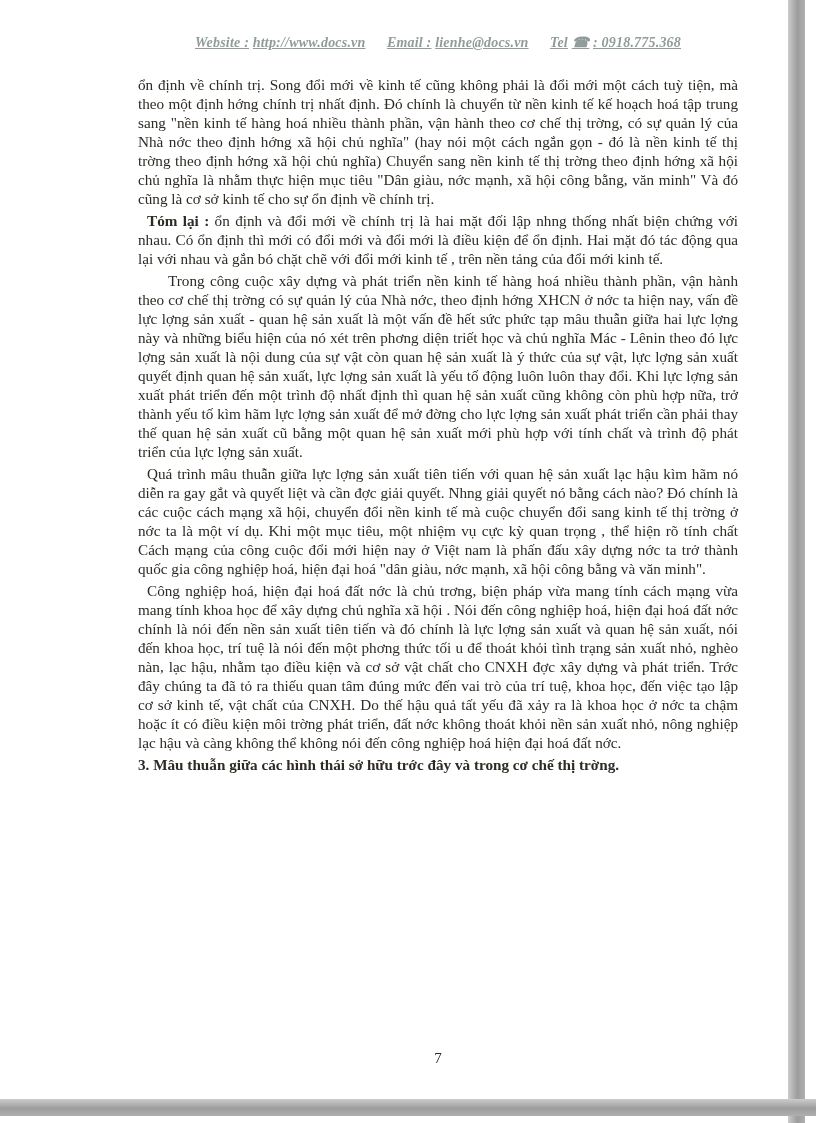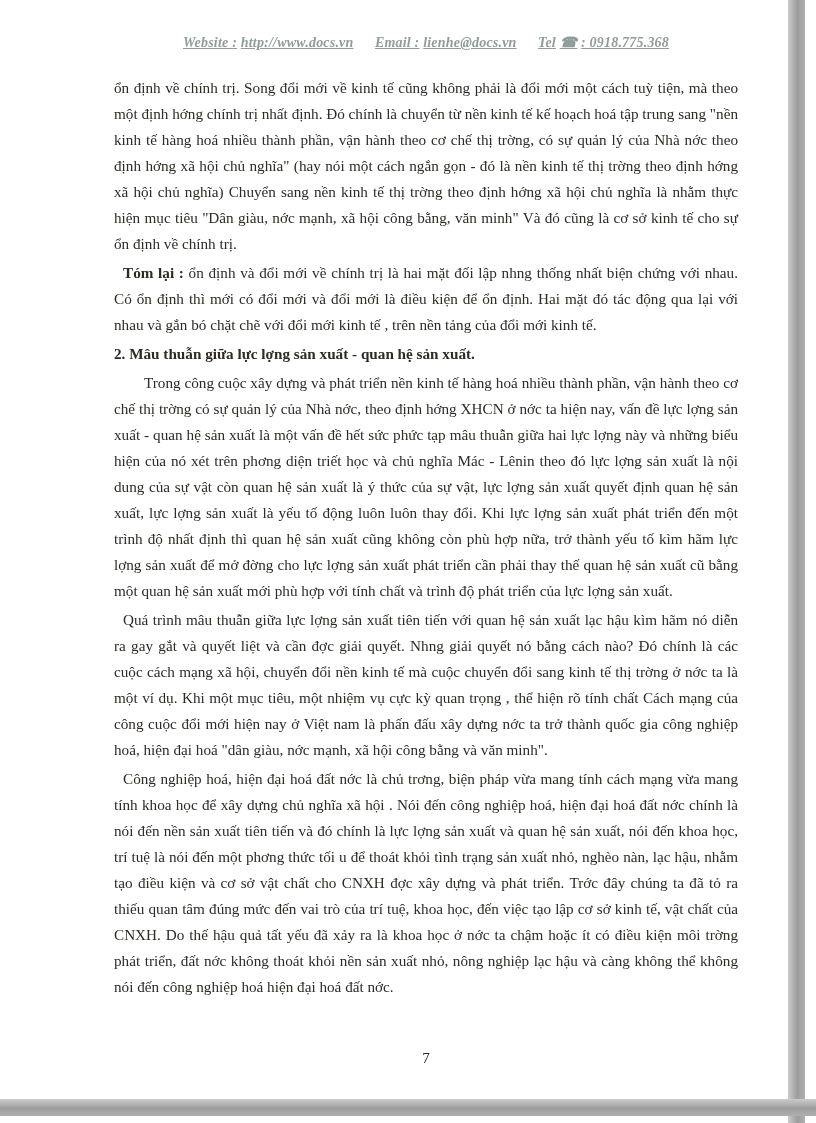--- a/index.html
+++ b/index.html
@@ -7,37 +7,38 @@
   body {
     width: 816px; height: 1123px;
     background: #ffffff;
     position: relative;
     overflow: hidden;
     font-family: "Liberation Serif", "DejaVu Serif", serif;
   }
   .page {
     position: absolute; inset: 0;
     padding: 34px 78px 0 114px;
+    margin-left: 24px;
   }
   .doc-header {
     text-align: center;
     font-style: italic;
     font-weight: bold;
     font-size: 14px;
     letter-spacing: 0.2px;
     color: var(--header-text, #8f9c9a);
     white-space: nowrap;
   }
   .doc-header .part { text-decoration: underline; }
   .doc-header .gap { display: inline-block; width: 14px; }
   .doc-header a { color: inherit; cursor: pointer; }
   .content {
     margin-top: 24px;
     font-size: 15.2px;
-    line-height: 26px;
+    line-height: 19px;
     color: var(--body-text, #2e2a24);
     text-align: justify;
   }
   .content p { margin: 0 0 3px 0; }
   .content p.heading { font-weight: bold; margin-top: 3px; }
   .indent-small { text-indent: 9px; }
   .indent-medium { text-indent: 16px; }
   .indent-large { text-indent: 30px; }
   .page-number {
     position: absolute;
@@ -72,24 +73,24 @@
     <span class="part"><a>lienhe@docs.vn</a></span>
     <span class="gap"></span>
     <span class="part">Tel</span>
     <span class="part">☎</span>
     <span class="part">: 0918.775.368</span>
   </div>
 
   <div class="content">
       <p class="body">ổn định về chính trị. Song đổi mới về kinh tế cũng không phải là đổi mới một cách tuỳ tiện, mà theo một định hớng chính trị nhất định. Đó chính là chuyển từ nền kinh tế kế hoạch hoá tập trung sang "nền kinh tế hàng hoá nhiều thành phần, vận hành theo cơ chế thị trờng, có sự quản lý của Nhà nớc theo định hớng xã hội chủ nghĩa" (hay nói một cách ngắn gọn - đó là nền kinh tế thị trờng theo định hớng xã hội chủ nghĩa) Chuyển sang nền kinh tế thị trờng theo định hớng xã hội chủ nghĩa là nhằm thực hiện mục tiêu "Dân giàu, nớc mạnh, xã hội công bằng, văn minh" Và đó cũng là cơ sở kinh tế cho sự ổn định về chính trị.</p>
       <p class="body indent-small"><strong>Tóm lại : </strong>ổn định và đổi mới về chính trị là hai mặt đối lập nhng thống nhất biện chứng với nhau. Có ổn định thì mới có đổi mới và đổi mới là điều kiện để ổn định. Hai mặt đó tác động qua lại với nhau và gắn bó chặt chẽ với đổi mới kinh tế , trên nền tảng của đổi mới kinh tế.</p>
-      <p class="heading">2. Mâu thuẫn giữa lực lợng sản xuất - quan hệ sản xuất.</p>
       <p class="body indent-large">Trong công cuộc xây dựng và phát triển nền kinh tế hàng hoá nhiều thành phần, vận hành theo cơ chế thị trờng có sự quản lý của Nhà nớc, theo định hớng XHCN ở nớc ta hiện nay, vấn đề lực lợng sản xuất - quan hệ sản xuất là một vấn đề hết sức phức tạp mâu thuẫn giữa hai lực lợng này và những biểu hiện của nó xét trên phơng diện triết học và chủ nghĩa Mác - Lênin theo đó lực lợng sản xuất là nội dung của sự vật còn quan hệ sản xuất là ý thức của sự vật, lực lợng sản xuất quyết định quan hệ sản xuất, lực lợng sản xuất là yếu tố động luôn luôn thay đổi. Khi lực lợng sản xuất phát triển đến một trình độ nhất định thì quan hệ sản xuất cũng không còn phù hợp nữa, trở thành yếu tố kìm hãm lực lợng sản xuất để mở đờng cho lực lợng sản xuất phát triển cần phải thay thế quan hệ sản xuất cũ bằng một quan hệ sản xuất mới phù hợp với tính chất và trình độ phát triển của lực lợng sản xuất.</p>
       <p class="body indent-small">Quá trình mâu thuẫn giữa lực lợng sản xuất tiên tiến với quan hệ sản xuất lạc hậu kìm hãm nó diễn ra gay gắt và quyết liệt và cần đợc giải quyết. Nhng giải quyết nó bằng cách nào? Đó chính là các cuộc cách mạng xã hội, chuyển đổi nền kinh tế mà cuộc chuyển đổi sang kinh tế thị trờng ở nớc ta là một ví dụ. Khi một mục tiêu, một nhiệm vụ cực kỳ quan trọng , thể hiện rõ tính chất Cách mạng của công cuộc đổi mới hiện nay ở Việt nam là phấn đấu xây dựng nớc ta trở thành quốc gia công nghiệp hoá, hiện đại hoá "dân giàu, nớc mạnh, xã hội công bằng và văn minh".</p>
       <p class="body indent-small">Công nghiệp hoá, hiện đại hoá đất nớc là chủ trơng, biện pháp vừa mang tính cách mạng vừa mang tính khoa học để xây dựng chủ nghĩa xã hội . Nói đến công nghiệp hoá, hiện đại hoá đất nớc chính là nói đến nền sản xuất tiên tiến và đó chính là lực lợng sản xuất và quan hệ sản xuất, nói đến khoa học, trí tuệ là nói đến một phơng thức tối u để thoát khỏi tình trạng sản xuất nhỏ, nghèo nàn, lạc hậu, nhằm tạo điều kiện và cơ sở vật chất cho CNXH đợc xây dựng và phát triển. Trớc đây chúng ta đã tỏ ra thiếu quan tâm đúng mức đến vai trò của trí tuệ, khoa học, đến việc tạo lập cơ sở kinh tế, vật chất của CNXH. Do thế hậu quả tất yếu đã xảy ra là khoa học ở nớc ta chậm hoặc ít có điều kiện môi trờng phát triển, đất nớc không thoát khỏi nền sản xuất nhỏ, nông nghiệp lạc hậu và càng không thể không nói đến công nghiệp hoá hiện đại hoá đất nớc.</p>
+      <p class="heading">3. Mâu thuẫn giữa các hình thái sở hữu trớc đây và trong cơ chế thị trờng.</p>
     </div>
 
   <div class="page-number">7</div>
 
 </div>
 
 <div class="scrollbar-v"></div>
 <div class="scrollbar-h"></div>
 
 </body></html>

